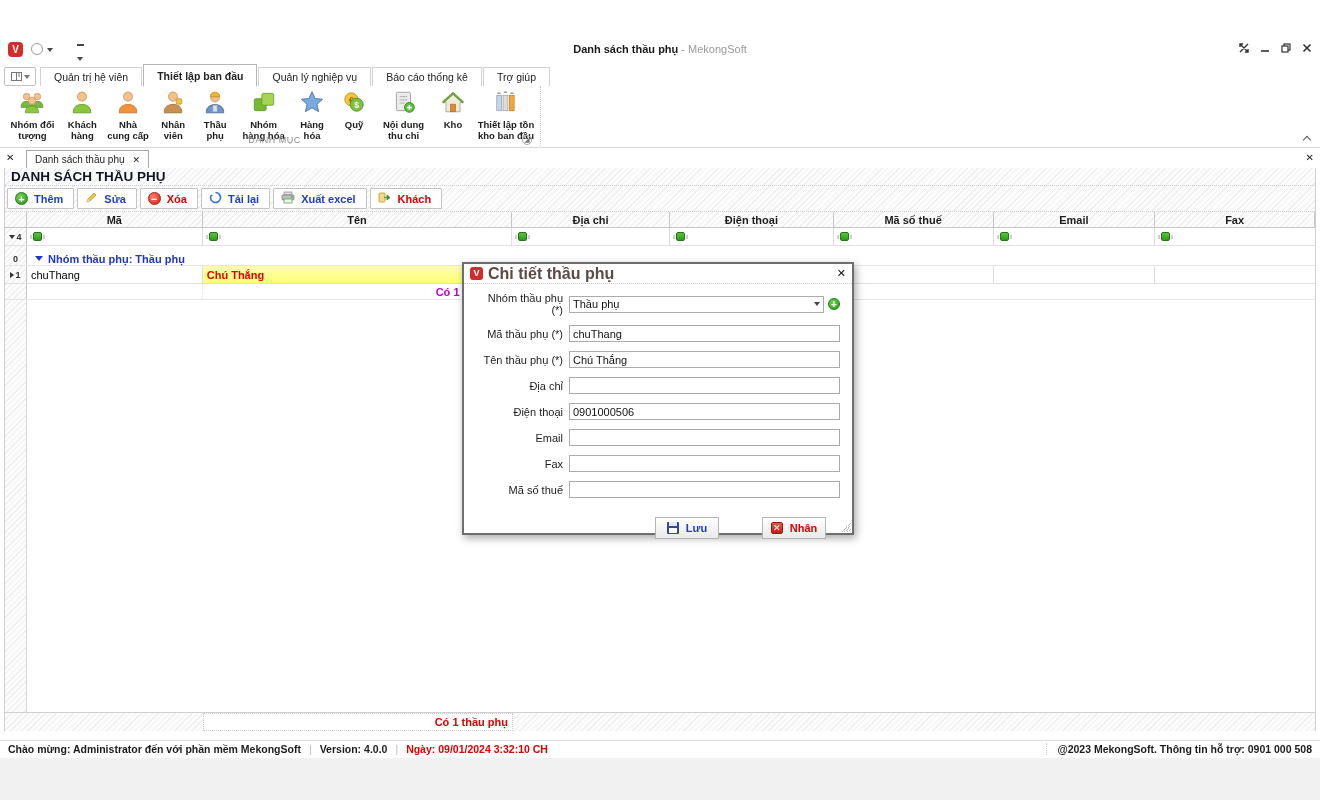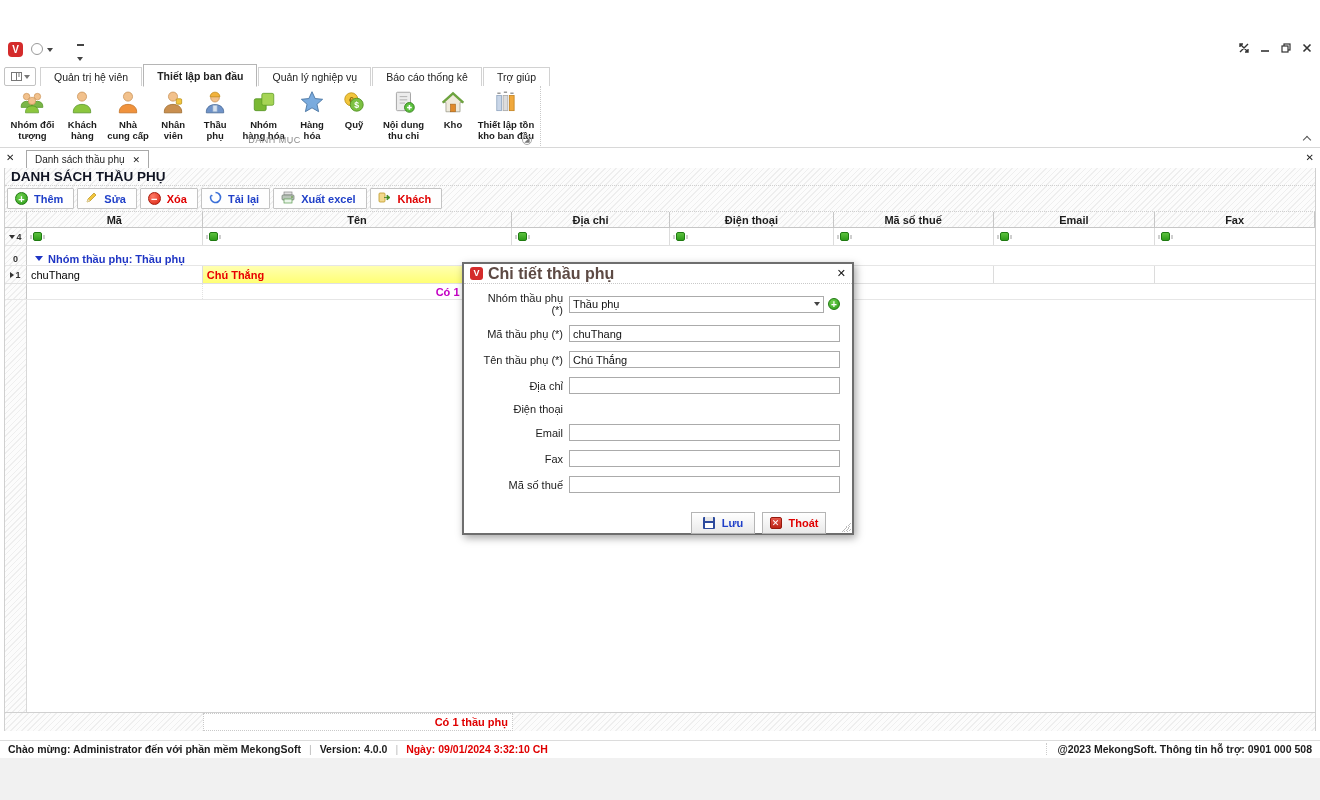--- a/index.html
+++ b/index.html
@@ -113,41 +113,44 @@
   .dlg-title .x { font-size:11px; font-weight:bold; color:#111; }
   .dlg-body { padding:8px 12px 0 10px; }
   .frow { display:flex; align-items:center; margin-bottom:9px; }
   .frow label { width:95px; text-align:right; padding-right:6px; font-size:11px; color:#1c1c1c; }
   .frow input { flex:1; height:17px; border:1px solid #ababab; font-size:11px; padding:0 3px; font-family:inherit; color:#111; outline:none; }
   .combo-wrap { flex:1; display:flex; align-items:center; gap:4px; }
   .combo { flex:1; height:17px; border:1px solid #ababab; display:flex; align-items:center; padding:0 3px; font-size:11px; color:#111; }
   .combo .caret { margin-left:auto; }
   .dlg-buttons { display:flex; justify-content:flex-end; gap:7px; padding:10px 14px 0 0; }
   .dbtn { width:64px; height:22px; border:1px solid #b5b5b5; background:linear-gradient(#ffffff,#e9e9e9); display:flex; align-items:center;
-    justify-content:center; gap:7px; font-size:11px; font-weight:bold; }
+    justify-content:center; gap:7px; font-size:11px; font-weight:bold;margin-left:36px; }
   .dbtn.save { color:#1f3fc8; } .dbtn.close { color:#e00000; }
   .floppy { width:12px; height:12px; background:#2c4a9e; position:relative; border-radius:1px; }
   .floppy::before { content:""; position:absolute; left:2px; top:0; width:8px; height:4px; background:#e8e8e8; }
   .floppy::after { content:""; position:absolute; left:2px; bottom:1px; width:8px; height:5px; background:#fff; }
   .redx { width:12px; height:12px; background:linear-gradient(#e4574a,#bd2416); border:1px solid #96190d; border-radius:2px;
     color:#fff; font-size:9px; font-weight:bold; text-align:center; line-height:11px; }
   .grip { position:absolute; right:1px; bottom:1px; width:10px; height:10px;
     background:linear-gradient(135deg, transparent 50%, #bbb 50%, #bbb 55%, transparent 55%, transparent 65%, #bbb 65%, #bbb 70%, transparent 70%, transparent 80%, #bbb 80%, #bbb 85%, transparent 85%); }
 </style>
 </head>
 <body>
 
 <div class="page">
 
   <div class="qat-row">
     <div class="app-logo">V</div>
     <div class="qat-circle"></div>
     <span class="caret qat-caret1"></span>
     <div class="qat-custom">
       <span class="bar"></span><span class="caret"></span>
+    </div>
+    <div class="win-title">
+      <b>Danh sách thầu phụ</b><span> - MekongSoft</span>
     </div>
     <div class="win-controls">
       <span>
         <svg width="10" height="10" viewBox="0 0 10 10">
             <path d="M1 1l8 8M9 1L1 9M1 4V1h3M9 6v3H6" stroke="#333" stroke-width="1.4" fill="none"></path>
           </svg>
       </span>
       <span>
         <svg width="10" height="10" viewBox="0 0 10 10">
             <path d="M1 8h8" stroke="#333" stroke-width="1.6"></path>
@@ -534,41 +537,42 @@
       <div class="frow">
         <label>Tên thầu phụ (*)</label>
         <input type="text" value="Chú Thắng" style="">
       </div>
       <div class="frow">
         <label>Địa chỉ</label>
         <input type="text" value="" style="">
       </div>
       <div class="frow">
         <label>Điện thoại</label>
+        <input type="text" value="0901000506" style="">
       </div>
       <div class="frow">
         <label>Email</label>
         <input type="text" value="" style="">
       </div>
       <div class="frow">
         <label>Fax</label>
         <input type="text" value="" style="">
       </div>
       <div class="frow">
         <label>Mã số thuế</label>
         <input type="text" value="" style="">
       </div>
       <div class="dlg-buttons">
         <div class="dbtn save">
           <span class="floppy"></span>
           <span>Lưu</span>
         </div>
         <div class="dbtn close">
           <span class="redx">✕</span>
-          <span>Thoát</span>
+          <span>Nhân</span>
         </div>
       </div>
     </div>
     <div class="grip"></div>
   </div>
 
 </div>
 <div class="page-bottom"></div>
 
 </body></html>

